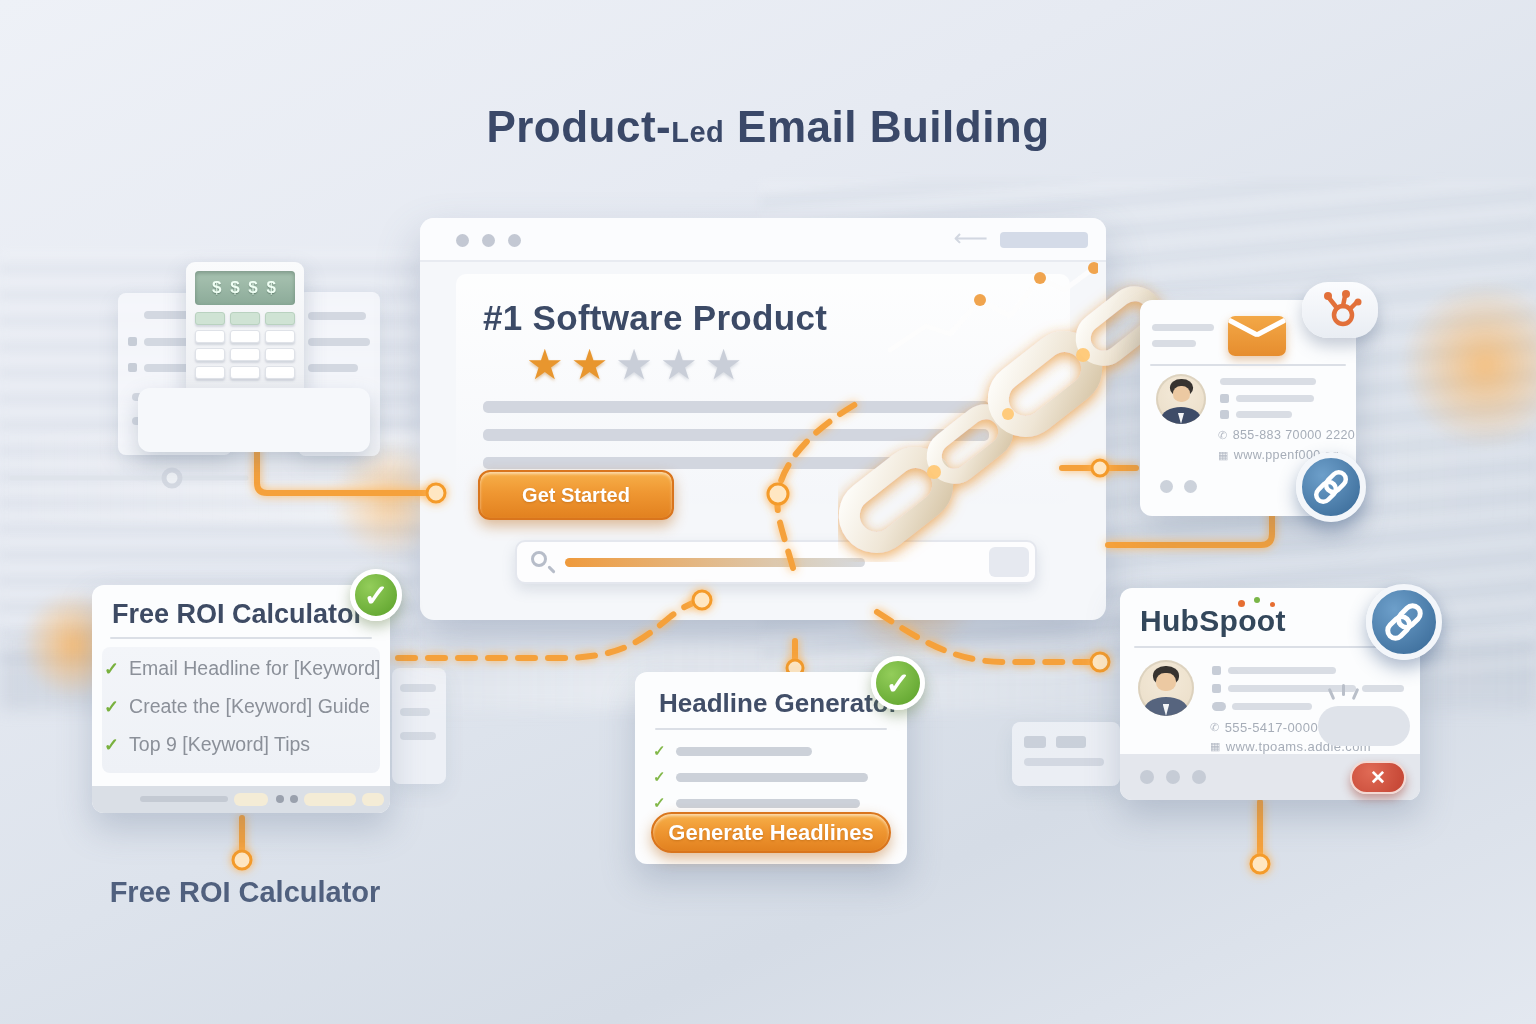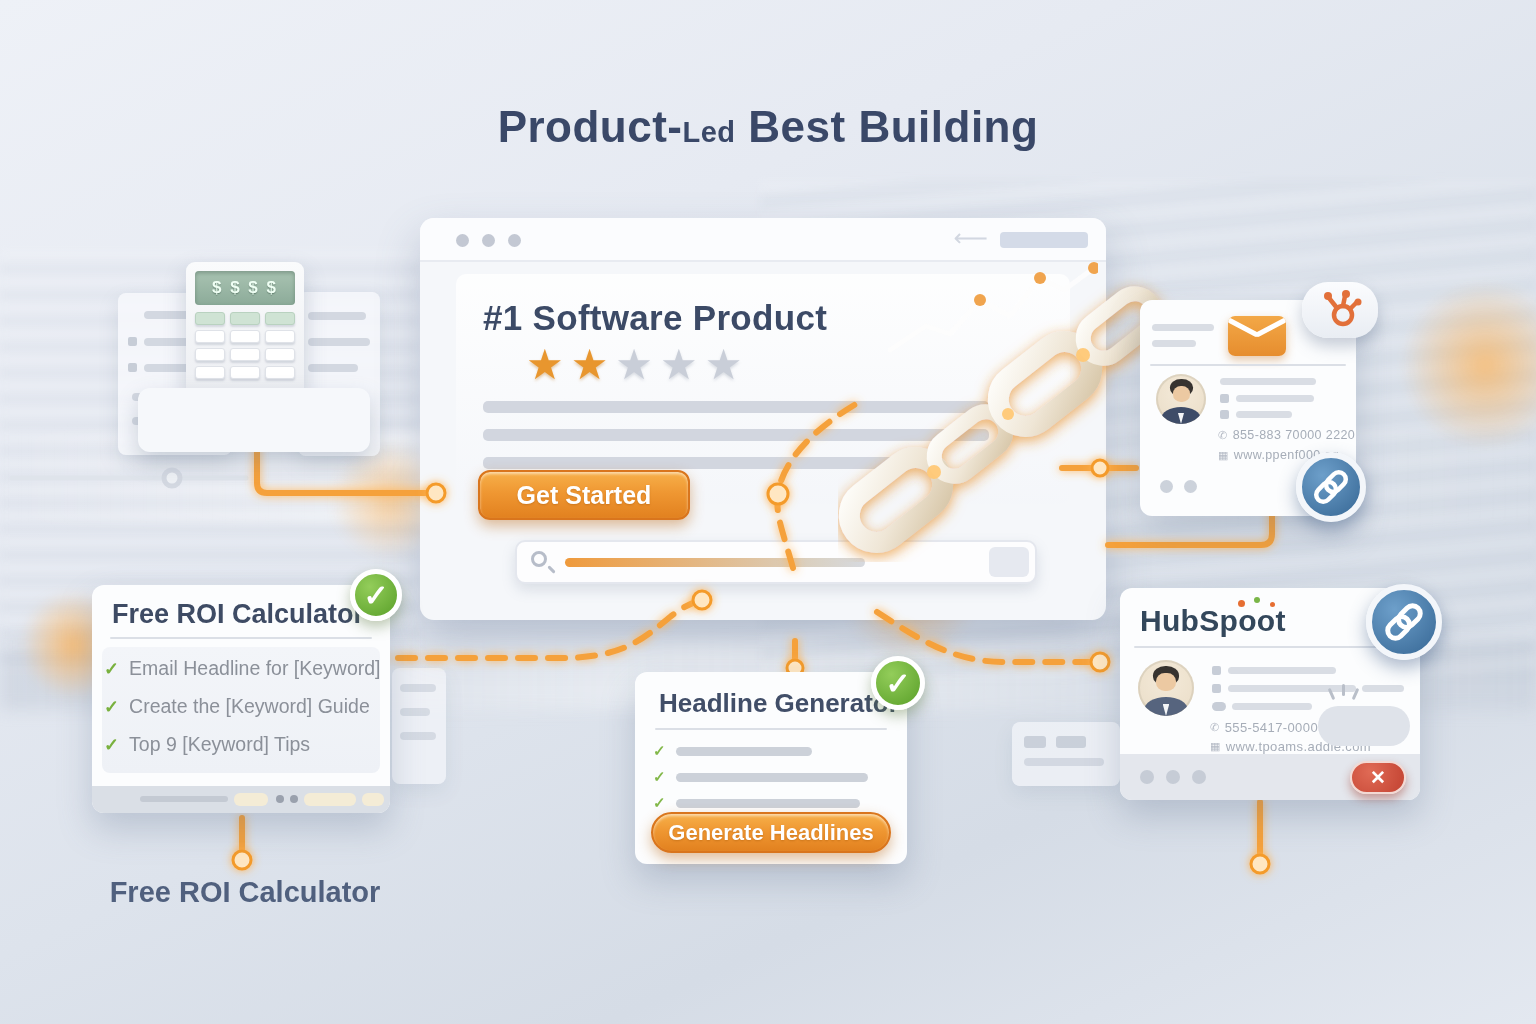--- a/index.html
+++ b/index.html
@@ -72,21 +72,21 @@
   .browser-field { position:absolute; right:18px; top:14px; width:88px; height:16px; background:#d4dbe8; border-radius:4px; }
   .browser-sheet { position:absolute; left:36px; top:56px; width:614px; height:230px; background:linear-gradient(180deg,rgba(255,255,255,.85),rgba(244,246,250,.5)); border-radius:10px; }
   .b-heading { position:absolute; left:63px; top:80px; font-size:35px; font-weight:700; color:#3c4a66; letter-spacing:.3px; }
   .stars { position:absolute; left:106px; top:122px; font-size:42px; letter-spacing:7px; }
   .star { color:#c9ced8; text-shadow:0 2px 3px rgba(120,130,150,.25); }
   .star.filled { color:#e8962e; text-shadow:0 2px 3px rgba(190,120,30,.4); }
   .b-chart { position:absolute; right:8px; top:40px; z-index:1; opacity:.95; }
   .b-bar1 { left:63px; top:183px; width:506px; height:12px; background:#d2d6df; }
   .b-bar2 { left:63px; top:211px; width:506px; height:12px; background:#d2d6df; }
   .b-bar3 { left:63px; top:239px; width:420px; height:12px; background:#d2d6df; }
-  .get-started { position:absolute; left:58px; top:252px; width:212px; height:50px; font-size:25px; }
+  .get-started { position:absolute; left:58px; top:252px; width:196px; height:50px; font-size:20px; }
   .search { position:absolute; left:95px; top:322px; width:522px; height:44px; background:#fdfdfe; border:2px solid #e4e7ee; border-radius:10px; box-shadow:0 6px 14px rgba(110,125,150,.2); cursor:text; }
   .mag { position:absolute; left:14px; top:9px; width:16px; height:16px; border:3px solid #b7bdc9; border-radius:50%; }
   .mag::after { content:""; position:absolute; left:13px; top:14px; width:9px; height:3px; background:#b7bdc9; border-radius:2px; transform:rotate(45deg); }
   .search-text { position:absolute; left:48px; top:16px; width:300px; height:9px; border-radius:5px; background:linear-gradient(90deg,#ef9a3c,#d9d2c6 85%,#d6d9df); }
   .search-btn { position:absolute; right:6px; top:5px; width:40px; height:30px; background:#e6e9f0; border-radius:6px; }
 
   
   .seo-pill { position:absolute; left:716px; top:574px; width:162px; height:64px; border-radius:32px; z-index:5;
     background:linear-gradient(135deg,#74b183 0%,#4d9766 55%,#3a8a58 100%);
     border:4px solid #f6f8f7; box-shadow:0 10px 22px rgba(70,110,85,.45);
@@ -183,21 +183,21 @@
     <div class="gbar" style="left:8px;top:40px;width:30px;"></div>
     <div class="gbar" style="left:8px;top:64px;width:36px;"></div>
   </div>
   <div class="ghost" style="left:1012px;top:722px;width:108px;height:64px;opacity:.8;">
     <div class="gsq" style="left:12px;top:14px;width:22px;height:12px;border-radius:3px;"></div>
     <div class="gsq" style="left:44px;top:14px;width:30px;height:12px;border-radius:3px;"></div>
     <div class="gbar" style="left:12px;top:36px;width:80px;"></div>
   </div>
 
   <div class="title">
-    <span class="big">Product-</span><span class="small">Led</span><span class="big"> Best Building</span>
+    <span class="big">Product-</span><span class="small">Led</span><span class="big"> Email Building</span>
   </div>
 
   <div class="browser">
     <div class="browser-top">
       <div class="bdot" style="left:36px;"></div>
       <div class="bdot" style="left:62px;"></div>
       <div class="bdot" style="left:88px;"></div>
       <div class="browser-back">⟵</div>
       <div class="browser-field"></div>
     </div>

